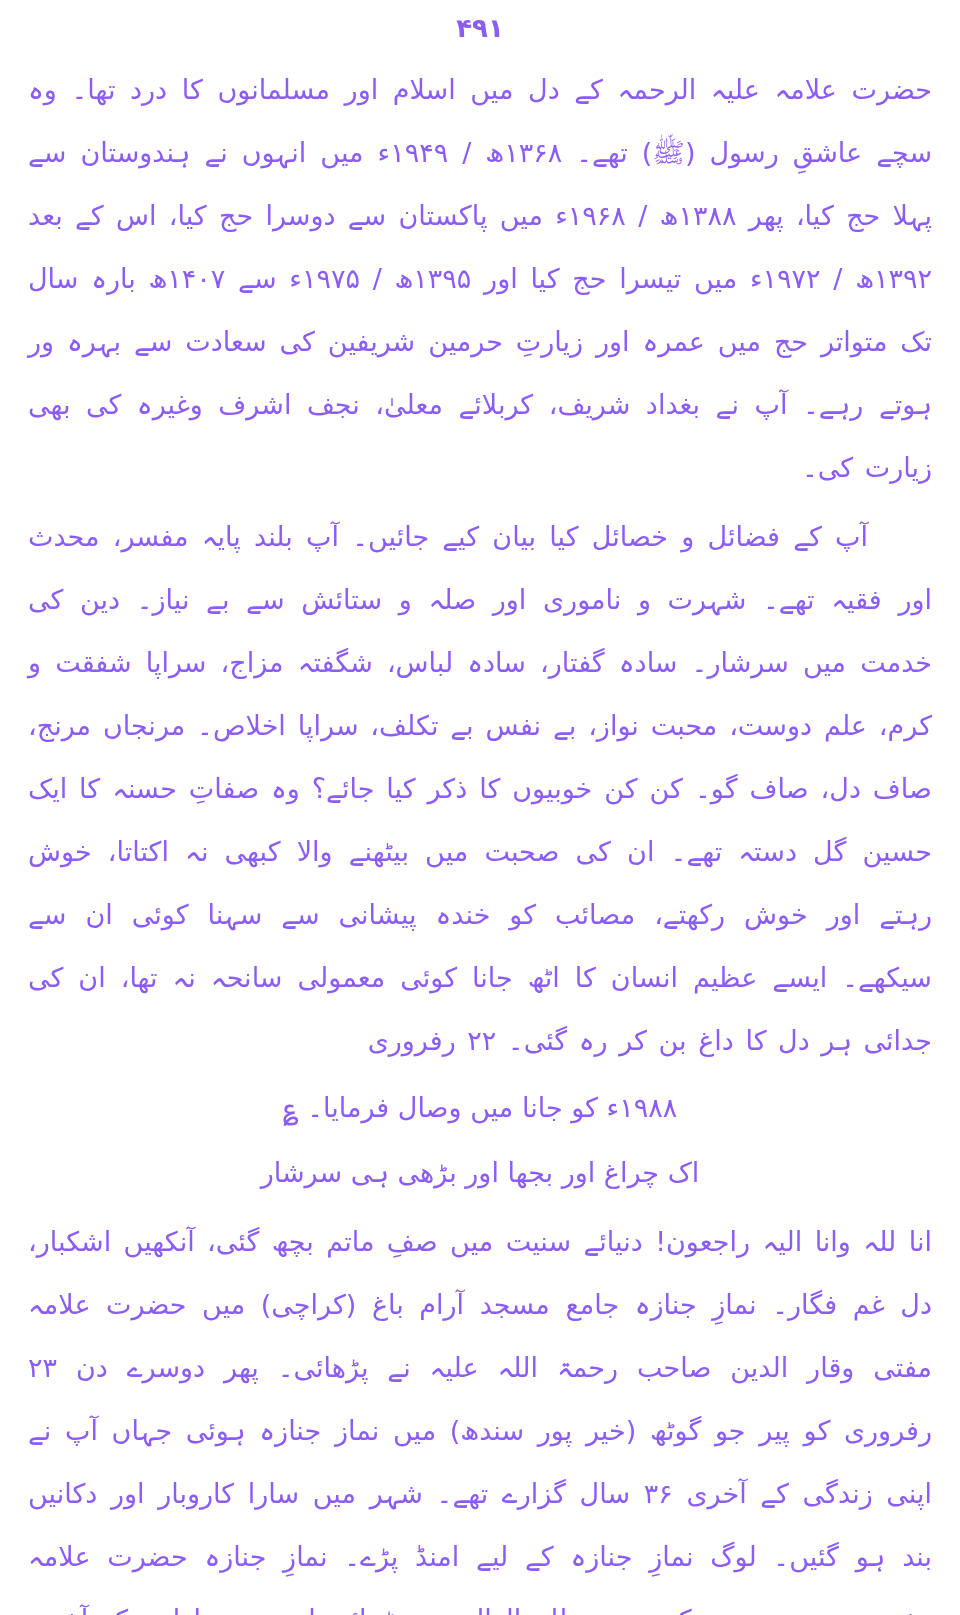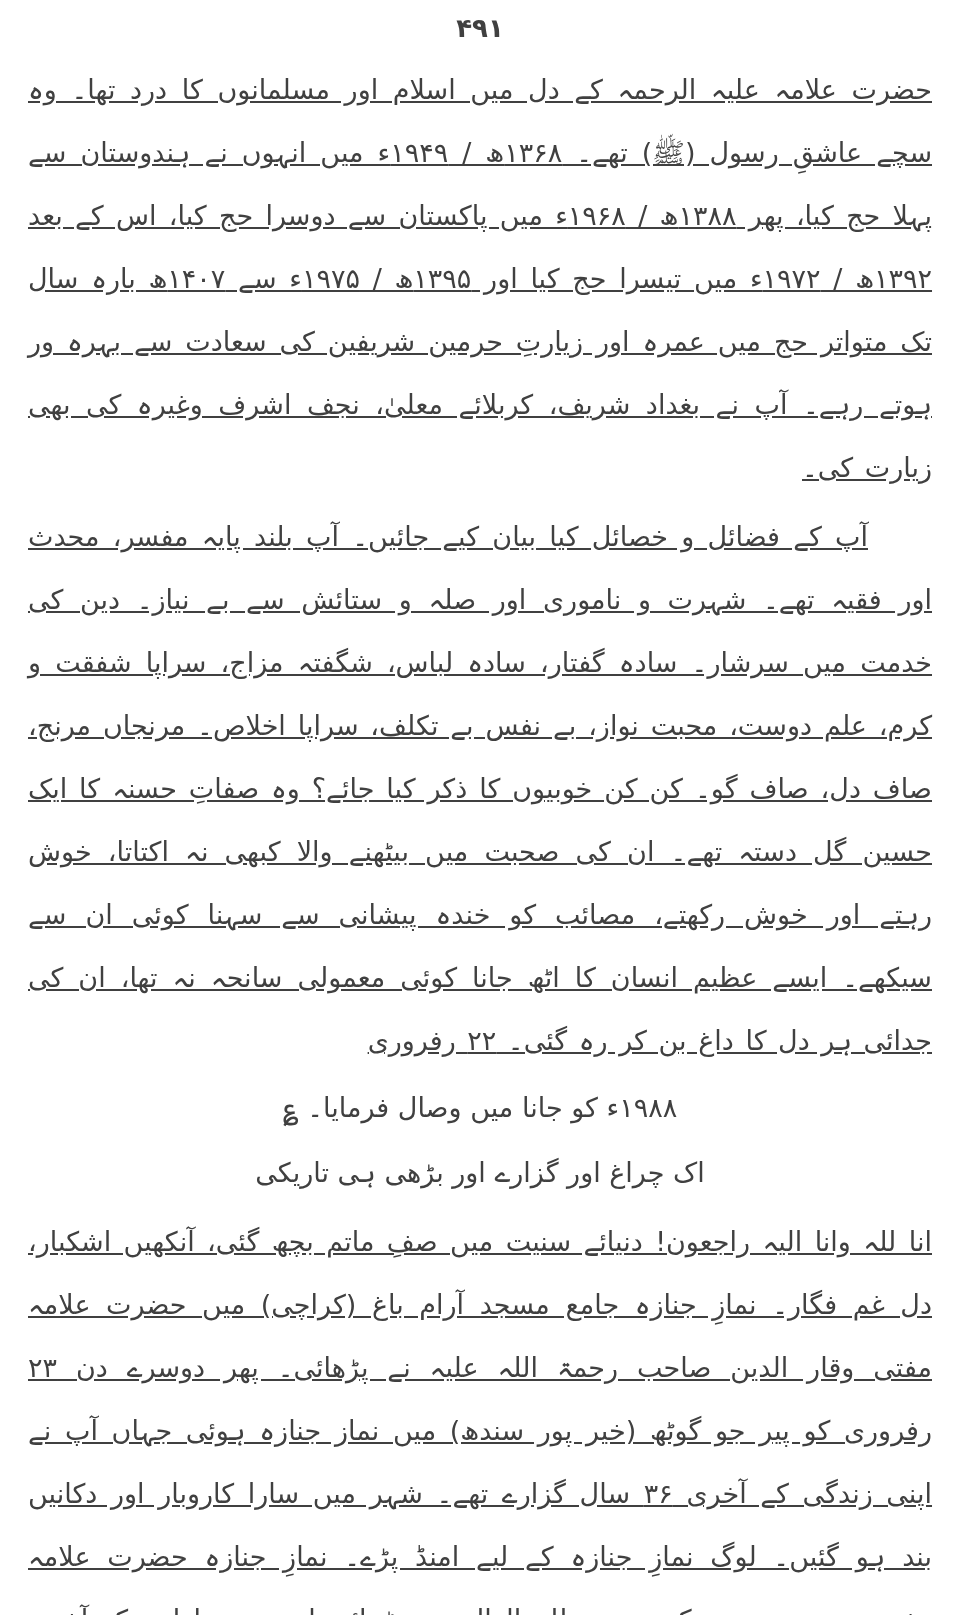--- a/index.html
+++ b/index.html
@@ -8,21 +8,21 @@
     background: #ffffff;
   }
   .page {
     position: relative;
     width: 960px;
     height: 1615px;
     margin: 0 auto;
     background: #ffffff;
     overflow: hidden;
     font-family: "DejaVu Sans", sans-serif;
-    color: #404040;
+    color: #8b5cf6;
   }
   .page-number {
     text-align: center;
     font-size: 26px;
     font-weight: 700;
     letter-spacing: 1px;
     padding-top: 10px;
     height: 40px;
     line-height: 36px;
   }
@@ -30,21 +30,20 @@
     padding: 8px 28px 0 28px;
   }
   .para {
     direction: rtl;
     text-align: justify;
     text-align-last: center;
     font-size: 27px;
     line-height: 63px;
     margin: 0 0 6px 0;
     word-spacing: 3px;
-    text-decoration: underline;
   }
   .para.indent-first {
     text-indent: 64px;
   }
   .para.justify-last-right {
     text-align-last: right;
   }
   .couplet {
     direction: rtl;
     text-align: center;
@@ -67,18 +66,18 @@
   <div class="page-number">۴۹۱</div>
 
   <div class="body-area">
 
     <p class="para justify-last-right">حضرت علامہ علیہ الرحمہ کے دل میں اسلام اور مسلمانوں کا درد تھا۔ وہ سچے عاشقِ رسول (ﷺ) تھے۔ ۱۳۶۸ھ / ۱۹۴۹ء میں انہوں نے ہندوستان سے پہلا حج کیا، پھر ۱۳۸۸ھ / ۱۹۶۸ء میں پاکستان سے دوسرا حج کیا، اس کے بعد ۱۳۹۲ھ / ۱۹۷۲ء میں تیسرا حج کیا اور ۱۳۹۵ھ / ۱۹۷۵ء سے ۱۴۰۷ھ بارہ سال تک متواتر حج میں عمرہ اور زیارتِ حرمین شریفین کی سعادت سے بہرہ ور ہوتے رہے۔ آپ نے بغداد شریف، کربلائے معلیٰ، نجف اشرف وغیرہ کی بھی زیارت کی۔</p>
 
     <p class="para indent-first justify-last-right">آپ کے فضائل و خصائل کیا بیان کیے جائیں۔ آپ بلند پایہ مفسر، محدث اور فقیہ تھے۔ شہرت و ناموری اور صلہ و ستائش سے بے نیاز۔ دین کی خدمت میں سرشار۔ سادہ گفتار، سادہ لباس، شگفتہ مزاج، سراپا شفقت و کرم، علم دوست، محبت نواز، بے نفس بے تکلف، سراپا اخلاص۔ مرنجاں مرنج، صاف دل، صاف گو۔ کن کن خوبیوں کا ذکر کیا جائے؟ وہ صفاتِ حسنہ کا ایک حسین گل دستہ تھے۔ ان کی صحبت میں بیٹھنے والا کبھی نہ اکتاتا، خوش رہتے اور خوش رکھتے، مصائب کو خندہ پیشانی سے سہنا کوئی ان سے سیکھے۔ ایسے عظیم انسان کا اٹھ جانا کوئی معمولی سانحہ نہ تھا، ان کی جدائی ہر دل کا داغ بن کر رہ گئی۔ ۲۲ رفروری</p>
 
     <div class="tail-center">۱۹۸۸ء کو جانا میں وصال فرمایا۔ ؏</div>
 
-    <div class="couplet">اک چراغ اور گزارے اور بڑھی ہی تاریکی</div>
+    <div class="couplet">اک چراغ اور بجھا اور بڑھی ہی سرشار</div>
 
     <p class="para justify-last-right">انا للہ وانا الیہ راجعون! دنیائے سنیت میں صفِ ماتم بچھ گئی، آنکھیں اشکبار، دل غم فگار۔ نمازِ جنازہ جامع مسجد آرام باغ (کراچی) میں حضرت علامہ مفتی وقار الدین صاحب رحمۃ اللہ علیہ نے پڑھائی۔ پھر دوسرے دن ۲۳ رفروری کو پیر جو گوٹھ (خیر پور سندھ) میں نماز جنازہ ہوئی جہاں آپ نے اپنی زندگی کے آخری ۳۶ سال گزارے تھے۔ شہر میں سارا کاروبار اور دکانیں بند ہو گئیں۔ لوگ نمازِ جنازہ کے لیے امنڈ پڑے۔ نمازِ جنازہ حضرت علامہ مفتی محمد رحیم سکندری مدظلہ العالی نے پڑھائی اور جسدِ اطہر کو آخری آرام</p>
 
   </div>
 </div>
 
 </body></html>

